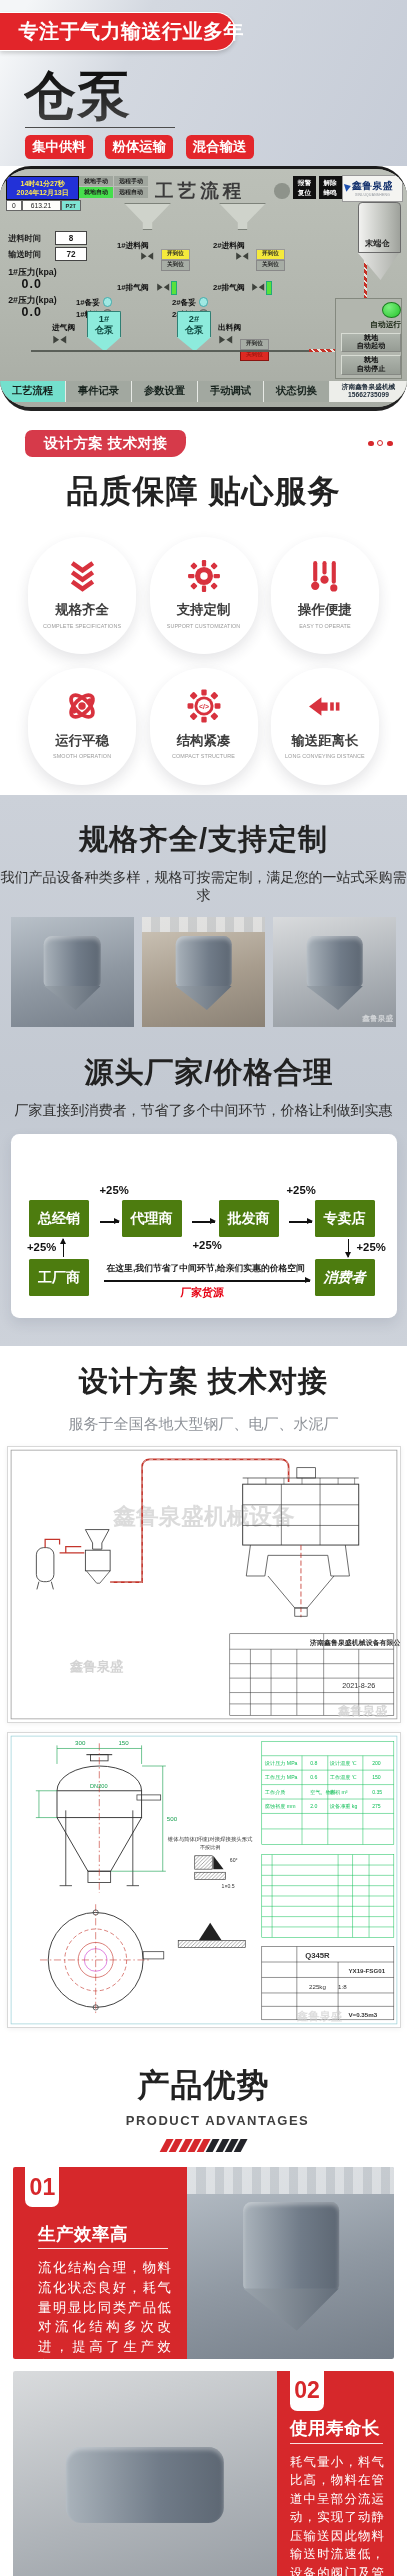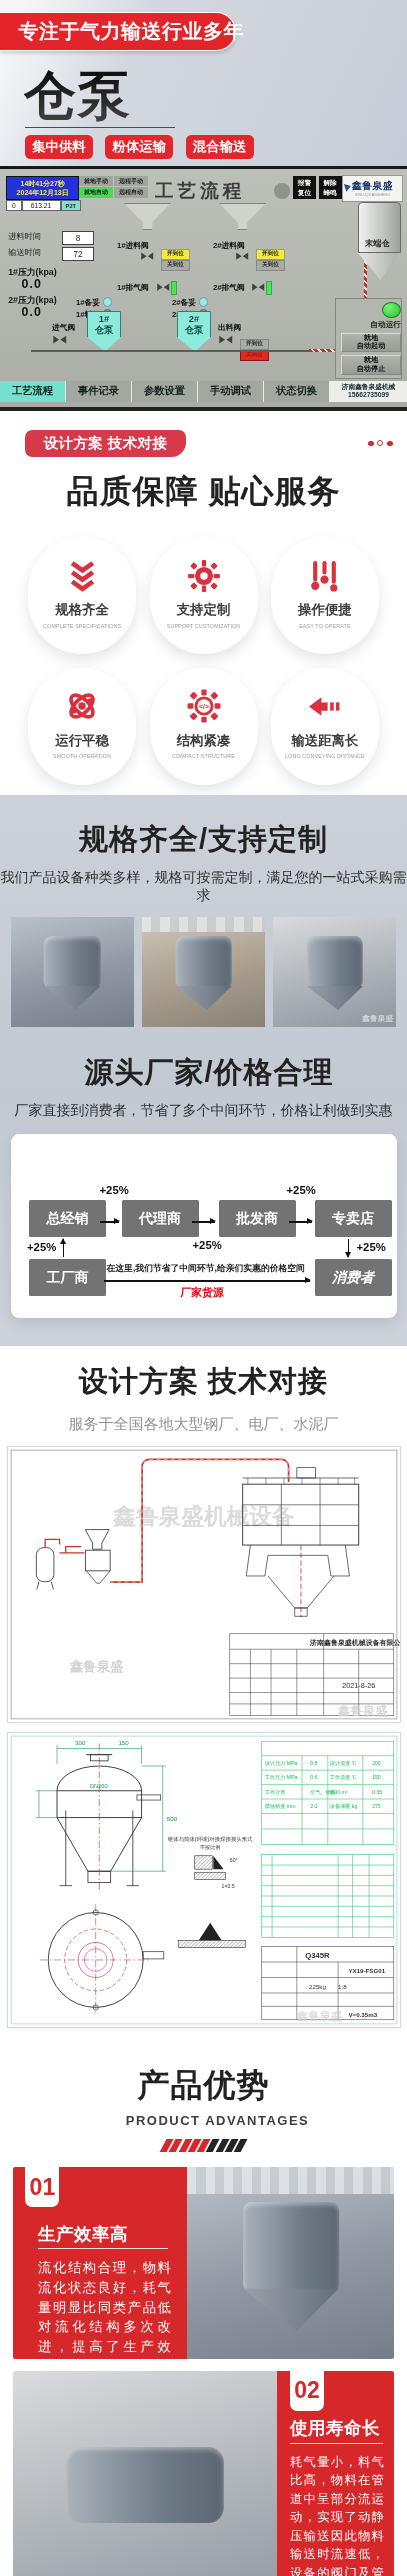--- a/index.html
+++ b/index.html
@@ -13,40 +13,40 @@
   .banner{position:absolute;left:0;top:12.4px;width:216px;height:37px;background:#e2252a;border:1.5px solid #fff;border-left:none;
     border-radius:0 24px 24px 0;display:flex;align-items:center;padding-left:18.5px;box-shadow:0 2.1px 4.1px rgba(0,0,0,.18);}
   .banner span{color:#fff;font-size:20px;font-weight:bold;letter-spacing:0.5px;white-space:nowrap;}
   .big-title{position:absolute;left:24px;top:61px;font-size:52px;font-weight:900;color:#242424;letter-spacing:2.1px;
     background:linear-gradient(180deg,#111 20%,#4a4a4a 100%);-webkit-background-clip:text;background-clip:text;-webkit-text-fill-color:transparent;}
   .hr-line{position:absolute;left:25px;top:127px;width:150px;height:1px;background:#4c4c4c;}
   .tagrow{position:absolute;left:25px;top:135px;display:flex;gap:12.4px;}
   .tag{background:#e3262b;color:#fff;font-size:13.4px;font-weight:bold;padding:3.1px 7.2px;border-radius:5.2px;}
 
   
-  .sec-hmi{height:238px;background:#b5b9b1;border-top:3.1px solid #1a1a1a;border-bottom:4.1px solid #222;}
+  .sec-hmi{height:238px;background:#b5b9b1;border-top:3.1px solid #1a1a1a;border-bottom:4.1px solid #222;border-radius:31px;}
   .hmi{position:absolute;inset:0;background:linear-gradient(180deg,#bcc0b8 0%,#b2b6ae 60%,#a8aca4 100%);font-family:"Liberation Sans",sans-serif;}
   .timebox{left:6.2px;top:7.2px;width:71px;height:21.6px;background:#2231d8;border:0.5px solid #111;color:#ffe94e;
     font-size:7px;font-weight:bold;display:flex;flex-direction:column;align-items:center;justify-content:center;line-height:1.35;}
   .countrow{left:6.2px;top:31px;height:11.3px;display:flex;}
   .cell{background:#fdfdfb;border:0.5px solid #666;color:#222;font-size:6.7px;display:flex;align-items:center;justify-content:center;}
   .cell.teal{background:#7fe3d4;font-size:5.7px;font-weight:bold;}
   .modes{left:79px;top:7.2px;width:69px;height:21.6px;display:grid;grid-template-columns:1fr 1fr;grid-template-rows:1fr 1fr;gap:1px;}
   .mode{background:#a0a69e;color:#1c1c1c;font-size:6px;font-weight:bold;display:flex;align-items:center;justify-content:center;}
   .mode.on{background:#46de4c;}
   .hmi-title{left:155px;top:9.3px;font-size:18.5px;font-weight:900;color:#3b3b3b;letter-spacing:4.1px;}
   .graydot{left:274px;top:14.4px;width:15.5px;height:15.5px;border-radius:50%;background:#8e938b;}
   .alarms{left:293px;top:7.2px;display:flex;gap:2.6px;}
   .alarm{width:23px;height:23px;background:#101010;color:#fafafa;font-size:6.7px;font-weight:bold;line-height:1.45;
     display:flex;align-items:center;justify-content:center;text-align:center;}
   .logo{left:342px;top:6.2px;width:59px;height:25px;background:#f4f4f1;border:0.5px solid #999;display:flex;flex-direction:column;align-items:center;justify-content:center;}
   .logo .zh{color:#16336e;font-size:9.8px;font-weight:900;letter-spacing:0.5px;}
   .logo .en{color:#8a8f96;font-size:3.3px;letter-spacing:0.3px;}
   .swoosh{position:absolute;left:2.1px;top:7.2px;width:0;height:0;border-left:6.2px solid #1c4fae;border-top:4.6px solid transparent;border-bottom:4.6px solid transparent;transform:rotate(-18deg);}
-  .fieldrow{left:8.2px;font-size:8.2px;font-weight:normal;color:#1f1f1f;display:flex;gap:21px;}
+  .fieldrow{left:8.2px;font-size:8.2px;font-weight:bold;color:#1f1f1f;display:flex;align-items:center;gap:14px;}
   .valbox{width:30px;height:12.4px;background:#fff;border:0.8px solid #444;display:flex;align-items:center;justify-content:center;font-size:8.2px;}
   .plabel{left:8.2px;font-size:8.8px;font-weight:bold;color:#161616;}
   .pval{left:21.6px;font-size:12.4px;font-weight:bold;color:#111;letter-spacing:1px;}
   .funnel{width:47px;height:27px;background:#cfd3cb;clip-path:polygon(0 0,100% 0,60% 72%,60% 100%,40% 100%,40% 72%);box-shadow:inset 0 0 0 1px #7d827a;}
   .vlabel{font-size:7.7px;font-weight:bold;color:#101010;}
   .ind{width:27px;height:8.8px;font-size:5.7px;font-weight:bold;color:#222;display:flex;align-items:center;justify-content:center;}
   .ind.y{background:#f5ea3c;border:0.5px solid #999;}
   .ind.g{background:#a7ada5;border:0.5px solid #888;}
   .ind.r{background:#dd2a22;border:0.5px solid #8a1410;color:#a01810;}
   .lamp{width:7.7px;height:7.7px;border-radius:50%;display:inline-block;vertical-align:-1.5px;margin-left:2.6px;}
@@ -97,21 +97,21 @@
   .ph{position:relative;overflow:hidden;background:linear-gradient(165deg,#b9c1c9 0%,#8f98a2 55%,#747d88 100%);}
   .ph.warm{background:linear-gradient(165deg,#cfc7ba 0%,#a89d8e 55%,#8a8175 100%);}
   .ph.steel{background:linear-gradient(165deg,#d9dbdd 0%,#aeb3b8 55%,#8f959c 100%);}
   .ph .vbody{position:absolute;left:50%;top:18%;transform:translateX(-50%);width:46%;height:46%;
     background:linear-gradient(90deg,#aab3bb,#707b88 60%,#5d6773);border-radius:8.2px 8.2px 5.2px 5.2px;box-shadow:inset 0 3.1px 4.1px rgba(255,255,255,.35);}
   .ph .vcone{position:absolute;left:50%;top:63%;transform:translateX(-50%);width:46%;height:22%;
     background:linear-gradient(90deg,#9aa3ab,#636d79);clip-path:polygon(0 0,100% 0,56% 100%);}
   .ph .roof{position:absolute;left:0;top:0;width:100%;height:14%;background:repeating-linear-gradient(90deg,#e8eaec 0 9.3px,#cdd1d5 9.3px 18.5px);opacity:.8;}
   .ph .wm{position:absolute;right:3.1px;bottom:3.1px;font-size:7.7px;color:rgba(255,255,255,.55);font-weight:bold;}
   .flowcard{position:relative;margin:14.4px auto 0;width:386px;height:184px;background:#fff;border-radius:8.2px;box-shadow:0 5.2px 12.4px rgba(30,40,70,.10);}
-  .fbox{position:absolute;width:77px;height:37px;background:#737373;color:#fff;font-size:14px;font-weight:bold;
+  .fbox{position:absolute;width:60px;height:37px;background:#4d7c0f;color:#fff;font-size:14px;font-weight:bold;
     display:flex;align-items:center;justify-content:center;border-radius:1.5px;}
   .pct{position:absolute;font-size:11.3px;font-weight:bold;color:#111;}
   .harrow{position:absolute;height:1.3px;background:#111;}
   .harrow:after{content:"";position:absolute;right:-1px;top:-2.8px;border-left:6.2px solid #111;border-top:3.6px solid transparent;border-bottom:3.6px solid transparent;}
   .varrow{position:absolute;width:1.3px;background:#111;}
   .varrow.up:after{content:"";position:absolute;top:-1px;left:-2.8px;border-bottom:6.2px solid #111;border-left:3.6px solid transparent;border-right:3.6px solid transparent;}
   .varrow.down:after{content:"";position:absolute;bottom:-1px;left:-2.8px;border-top:6.2px solid #111;border-left:3.6px solid transparent;border-right:3.6px solid transparent;}
   .fnote{position:absolute;font-size:8.8px;font-weight:bold;color:#222;white-space:nowrap;}
   .ftag{position:absolute;font-size:10.8px;font-weight:bold;color:#e60012;}
 

